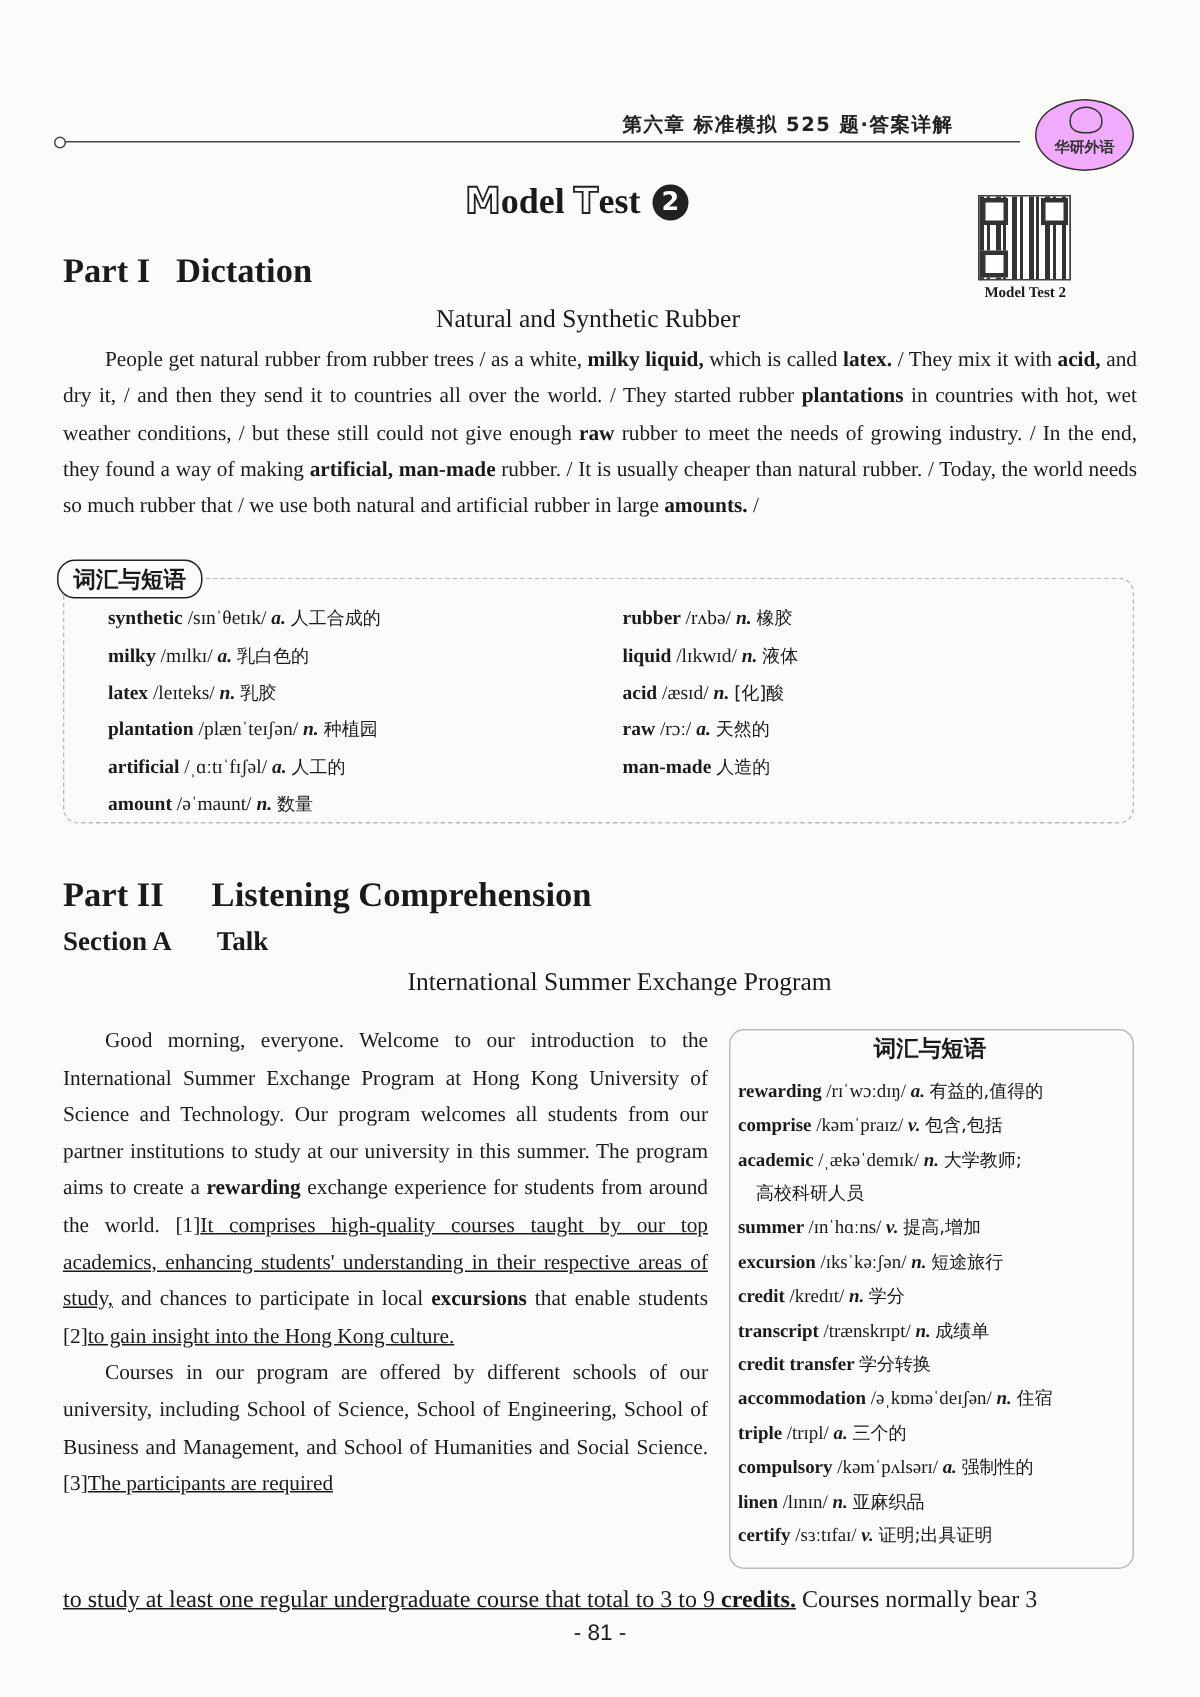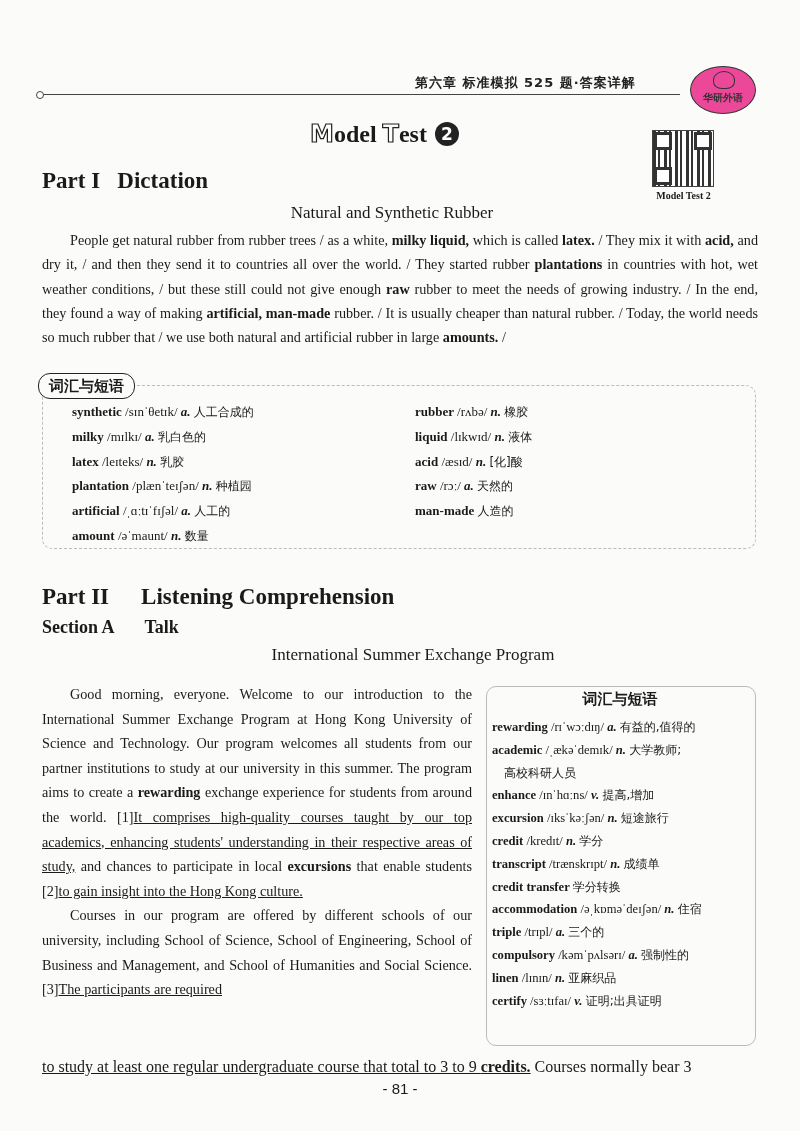--- a/index.html
+++ b/index.html
@@ -3,21 +3,21 @@
 <meta charset="utf-8">
 <style>
   html, body { margin:0; padding:0; }
   body { width:800px; height:1131px; background:#fbfbf9; position:relative; overflow:hidden;
          font-family:"Liberation Serif","DejaVu Serif",serif; color:#1a1a1a; }
   .abs { position:absolute; }
   
   .run-header { left:415px; top:74px; font-family:"DejaVu Sans",sans-serif; font-weight:bold; font-size:13px; color:#222; letter-spacing:1px; }
   .header-rule { left:40px; top:94px; width:640px; border-top:1px solid #444; }
   .header-dot { left:36px; top:91px; width:6px; height:6px; border-radius:50%; border:1px solid #444; background:#fff; }
-  .logo { left:690px; top:66px; width:64px; height:46px; border:1.5px solid #333; border-radius:50%; background:#ec4899; }
+  .logo { left:690px; top:66px; width:64px; height:46px; border:1.5px solid #333; border-radius:50%; background:#f0abfc; }
   .logo-face { position:absolute; left:22px; top:4px; width:20px; height:16px; border:1.5px solid #333; border-radius:50% 50% 40% 40%; }
   .logo-text { position:absolute; left:0; width:64px; top:24px; text-align:center; font-family:"DejaVu Sans",sans-serif; font-size:10px; font-weight:bold; color:#333; }
   
   .model-title { left:310px; top:120px; font-size:24px; font-weight:bold; }
   .outlined-cap { display:inline-block; font-family:"DejaVu Sans",sans-serif; font-weight:bold; font-size:24px; color:#fff; -webkit-text-stroke:1.2px #222; }
   .circle-num { display:inline-block; width:24px; height:24px; border-radius:50%; background:#222; color:#fff; text-align:center; line-height:24px; font-size:17px; font-family:"DejaVu Sans",sans-serif; margin-left:8px; vertical-align:2px; }
   .qr { left:652px; top:130px; width:60px; height:55px; background:
         repeating-linear-gradient(90deg,#111 0 3px,#fff 3px 5px,#111 5px 7px,#fff 7px 11px),
         #fff; opacity:.85; border:1px solid #222; }
   .qr-corner { position:absolute; width:12px; height:12px; border:3px solid #111; background:#fff; }
@@ -104,23 +104,24 @@
   <p id="para2" style="margin-top:0"><span>Courses in our program are offered by different schools of our university, including School of Science, School of Engineering, School of Business and Management, and School of Humanities and Social Science. [3]</span><u><span>The participants are required</span></u></p>
 </div>
 <div class="abs p2-last" style="white-space:nowrap">
   <u>to study at least one regular undergraduate course that total to 3 to 9 </u><u><b>credits.</b></u><span> Courses normally bear 3</span>
 </div>
 
 <div class="abs vbox2"></div>
 <div class="abs vbox2-title">词汇与短语</div>
 <div class="abs vcol2" id="v2">
     <div><b>rewarding </b><span>/rɪˈwɔːdɪŋ/ </span><span class="pos">a. </span><span class="zh">有益的,值得的</span></div>
+    <div><b>comprise </b><span>/kəmˈpraɪz/ </span><span class="pos">v. </span><span class="zh">包含,包括</span></div>
     <div><b>academic </b><span>/ˌækəˈdemɪk/ </span><span class="pos">n. </span><span class="zh">大学教师;</span></div>
     <div style="padding-left: 12px;"><span class="zh">高校科研人员</span></div>
-    <div><b>enhance </b><span>/ɪnˈhɑːns/ </span><span class="pos">v. </span><span class="zh">提高,增加</span></div>
+    <div><b>summer </b><span>/ɪnˈhɑːns/ </span><span class="pos">v. </span><span class="zh">提高,增加</span></div>
     <div><b>excursion </b><span>/ɪksˈkəːʃən/ </span><span class="pos">n. </span><span class="zh">短途旅行</span></div>
     <div><b>credit </b><span>/kredɪt/ </span><span class="pos">n. </span><span class="zh">学分</span></div>
     <div><b>transcript </b><span>/trænskrɪpt/ </span><span class="pos">n. </span><span class="zh">成绩单</span></div>
     <div><b>credit transfer </b><span class="zh">学分转换</span></div>
     <div><b>accommodation </b><span>/əˌkɒməˈdeɪʃən/ </span><span class="pos">n. </span><span class="zh">住宿</span></div>
     <div><b>triple </b><span>/trɪpl/ </span><span class="pos">a. </span><span class="zh">三个的</span></div>
     <div><b>compulsory </b><span>/kəmˈpʌlsərɪ/ </span><span class="pos">a. </span><span class="zh">强制性的</span></div>
     <div><b>linen </b><span>/lɪnɪn/ </span><span class="pos">n. </span><span class="zh">亚麻织品</span></div>
     <div><b>certify </b><span>/sɜːtɪfaɪ/ </span><span class="pos">v. </span><span class="zh">证明;出具证明</span></div>
   </div>

